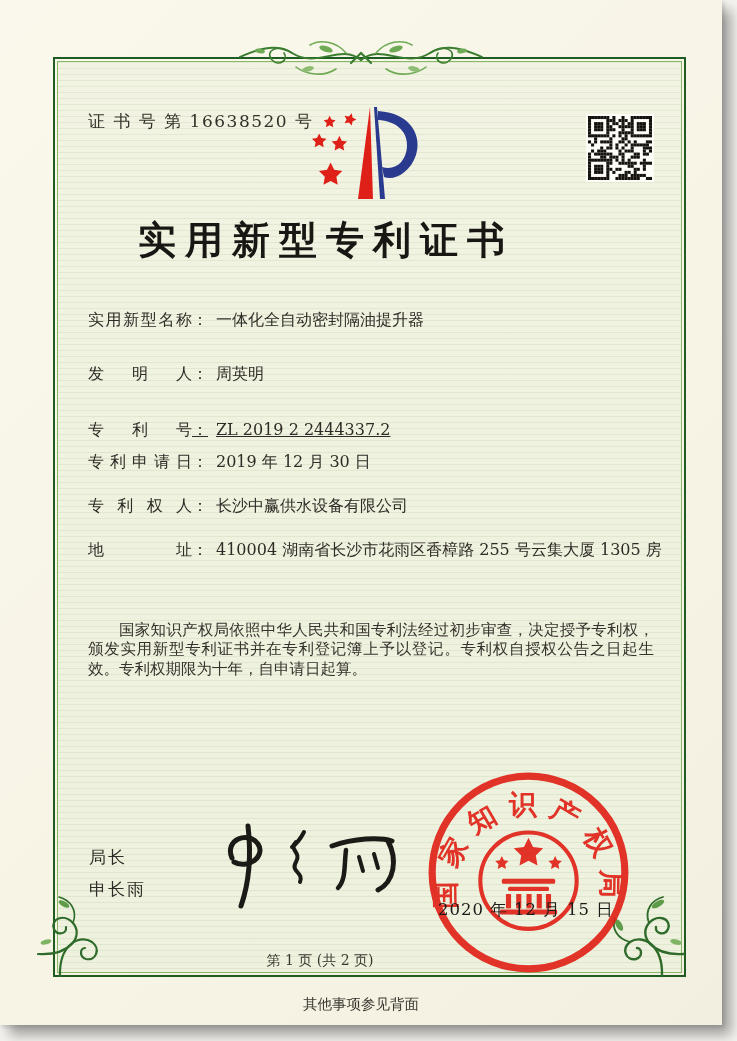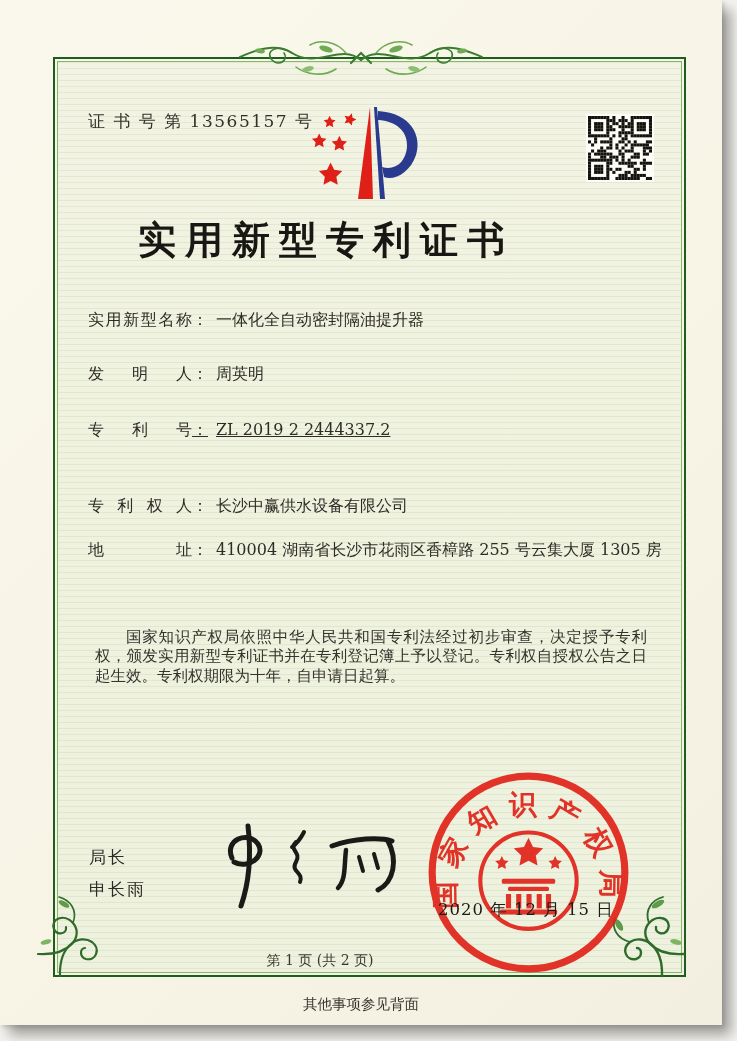--- a/index.html
+++ b/index.html
@@ -37,21 +37,21 @@
   #qr{left:586px;top:114px;background:#fdfdf8;padding:2px;}
   #title{left:0;top:215px;width:652px;text-align:center;font-size:38px;font-weight:bold;
          letter-spacing:9px;color:#191714;}
   .frow{position:absolute;left:88px;width:575px;white-space:nowrap;}
   .flabel{display:inline-block;width:104px;text-align:justify;text-align-last:justify;vertical-align:top;}
   .fcolon{margin-right:8px;}
   .pair2{position:absolute;left:272px;top:0;white-space:nowrap;}
 
   #paras{left:88px;top:621px;width:566px;font-size:15.5px;line-height:19.4px;
          text-align:justify;color:#36322c;}
-  #paras p{margin:7px;text-indent:2em;}
+  #paras p{margin:0;text-indent:2em;}
 
   #director-title{left:89px;top:846px;font-size:17px;letter-spacing:2px;}
   #director-name{left:89px;top:878px;font-size:17px;letter-spacing:2px;}
   #signature{left:196px;top:816px;}
   #seal{left:426px;top:770px;}
   #seal-date{left:438px;top:899px;font-size:16.5px;letter-spacing:1px;color:#1d1b18;z-index:5;}
   #page-indicator{left:0;top:952px;width:640px;text-align:center;font-size:14px;color:#3a362f;}
   #back-note{left:0;top:995px;width:722px;text-align:center;font-size:14.5px;color:#3a362f;}
 </style>
 </head>
@@ -99,21 +99,21 @@
       <g transform="translate(100,0) scale(-1,1)" fill="none" stroke="#2f6b2a" stroke-width="2.2" stroke-linecap="round">
         <path d="M92,72 C60,74 46,54 57,41 C66,31 80,37 76,47 C73,54 63,52 64,45"></path>
         <path d="M70,94 C71,62 50,52 38,60 C29,67 34,79 44,77 C51,75 50,66 45,66"></path>
         <path d="M57,41 C52,28 60,18 71,15" stroke-width="1.6"></path>
         <ellipse cx="66" cy="22" rx="6" ry="2.6" fill="#5f9c49" stroke="none" transform="rotate(-30 66 22)"></ellipse>
         <ellipse cx="84" cy="60" rx="5.5" ry="2.4" fill="#7fb463" stroke="none" transform="rotate(15 84 60)"></ellipse>
       </g>
     </svg>
   </div>
 
-  <div class="abs" id="cert-no">证 书 号 第 13565157 号</div>
+  <div class="abs" id="cert-no">证 书 号 第 16638520 号</div>
 
   <div class="abs" id="logo">
     <svg width="122" height="100" viewBox="0 0 122 100">
       <g fill="#df2018">
         <path d="M30,56 l4.2,8.6 9.5,1.4 -6.9,6.7 1.6,9.4 -8.4,-4.4 -8.4,4.4 1.6,-9.4 -6.9,-6.7 9.5,-1.4 z" transform="scale(0.85) translate(6,14)"></path>
         <path d="M22,34 l2.8,5.7 6.3,0.9 -4.6,4.4 1.1,6.2 -5.6,-3 -5.6,3 1.1,-6.2 -4.6,-4.4 6.3,-0.9 z" transform="scale(0.8) translate(2,4)"></path>
         <path d="M40,38 l2.9,5.9 6.5,0.9 -4.7,4.6 1.1,6.4 -5.8,-3 -5.8,3 1.1,-6.4 -4.7,-4.6 6.5,-0.9 z" transform="scale(0.82) translate(8,2)"></path>
         <path d="M33,16 l2.3,4.7 5.2,0.8 -3.8,3.6 0.9,5.1 -4.6,-2.4 -4.6,2.4 0.9,-5.1 -3.8,-3.6 5.2,-0.8 z" transform="scale(0.8) translate(4,0)"></path>
         <path d="M50,10 l1.9,3.9 4.3,0.6 -3.1,3 0.7,4.2 -3.8,-2 -3.8,2 0.7,-4.2 -3.1,-3 4.3,-0.6 z" transform="rotate(18 50 16)"></path>
         <polygon points="58,96 70,4 73,96"></polygon>
@@ -374,20 +374,23 @@
 
   <div class="frow" style="top:310px;">
     <span class="flabel">实用新型名称</span><span class="fcolon">：</span><span>一体化全自动密封隔油提升器</span>
   </div>
   <div class="frow" style="top:364px;">
     <span class="flabel">发明人</span><span class="fcolon">：</span><span>周英明</span>
   </div>
   <div class="frow" style="top:420px;text-decoration:underline;">
     <span class="flabel">专利号</span><span class="fcolon">：</span><span>ZL 2019 2 2444337.2</span>
   </div>
+  <div class="frow" style="top:452px;">
+    <span class="flabel">专利申请日</span><span class="fcolon">：</span><span>2019 年 12 月 30 日</span>
+  </div>
   <div class="frow" style="top:496px;">
     <span class="flabel">专利权人</span><span class="fcolon">：</span><span>长沙中赢供水设备有限公司</span>
   </div>
   <div class="frow" style="top:540px;">
     <span class="flabel">地址</span><span class="fcolon">：</span><span>410004 湖南省长沙市花雨区香樟路 255 号云集大厦 1305 房</span>
   </div>
 
   <div class="abs" id="paras">
     <p>国家知识产权局依照中华人民共和国专利法经过初步审查，决定授予专利权，颁发实用新型专利证书并在专利登记簿上予以登记。专利权自授权公告之日起生效。专利权期限为十年，自申请日起算。</p>
   </div>

